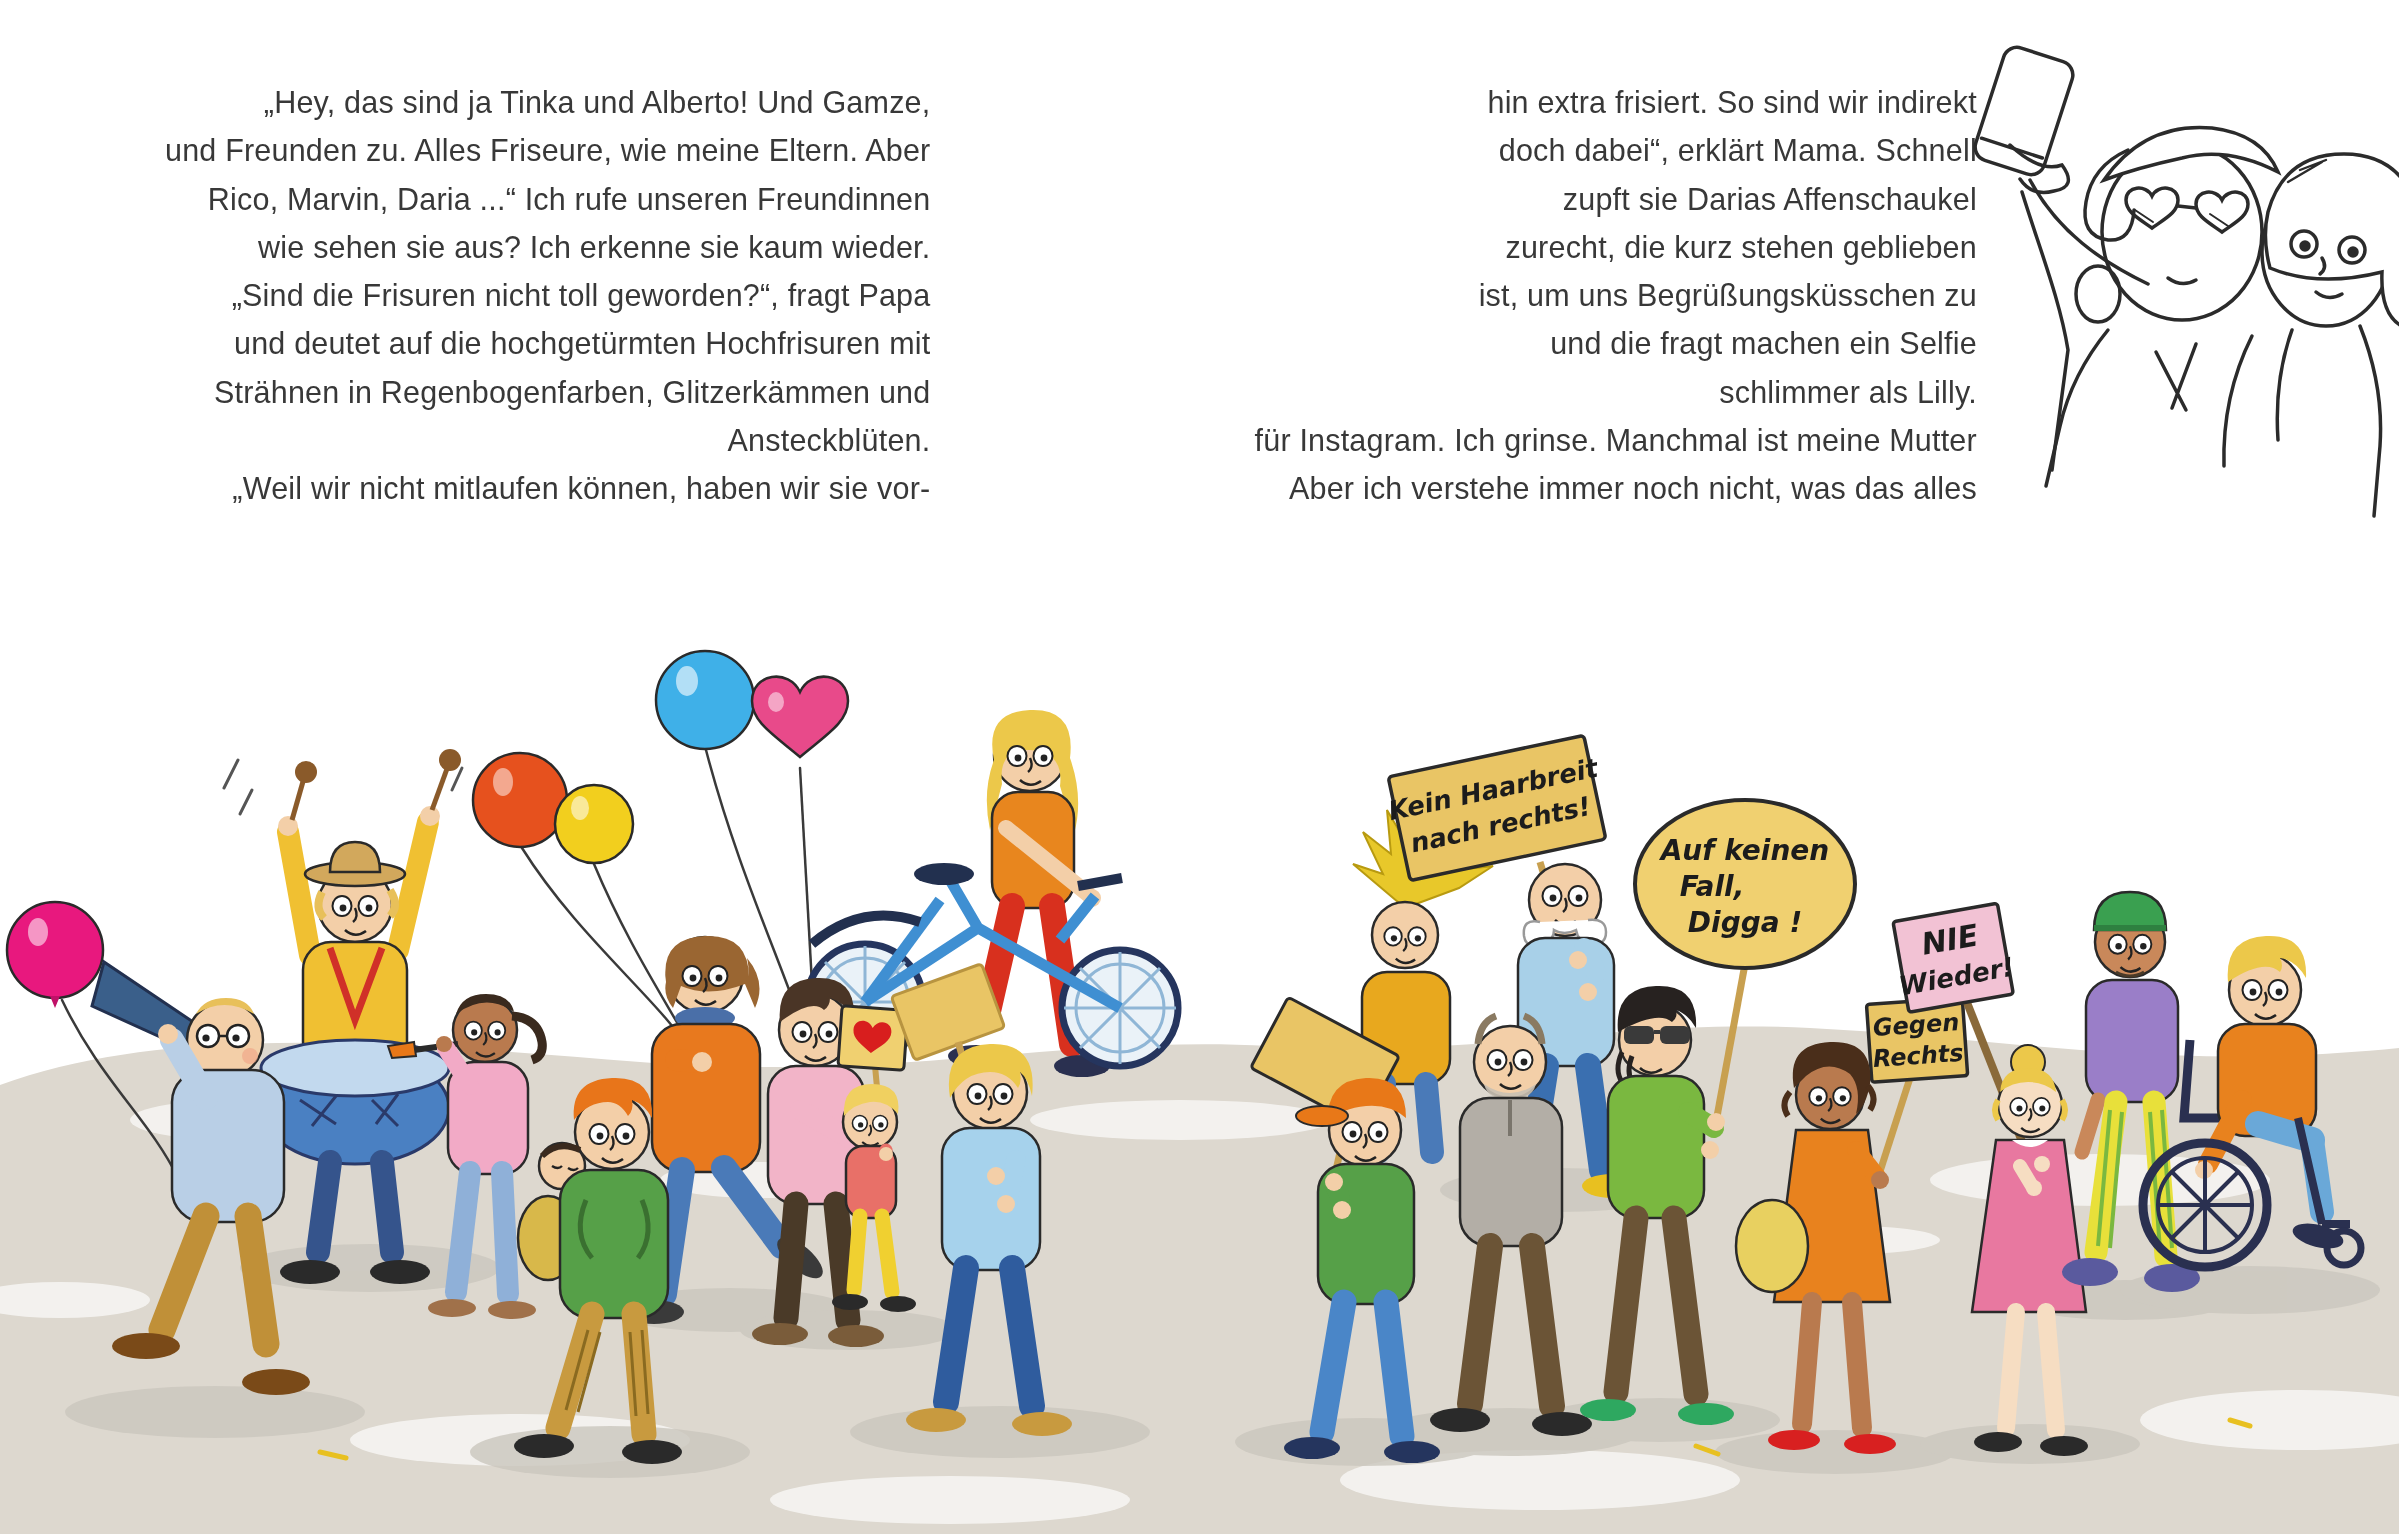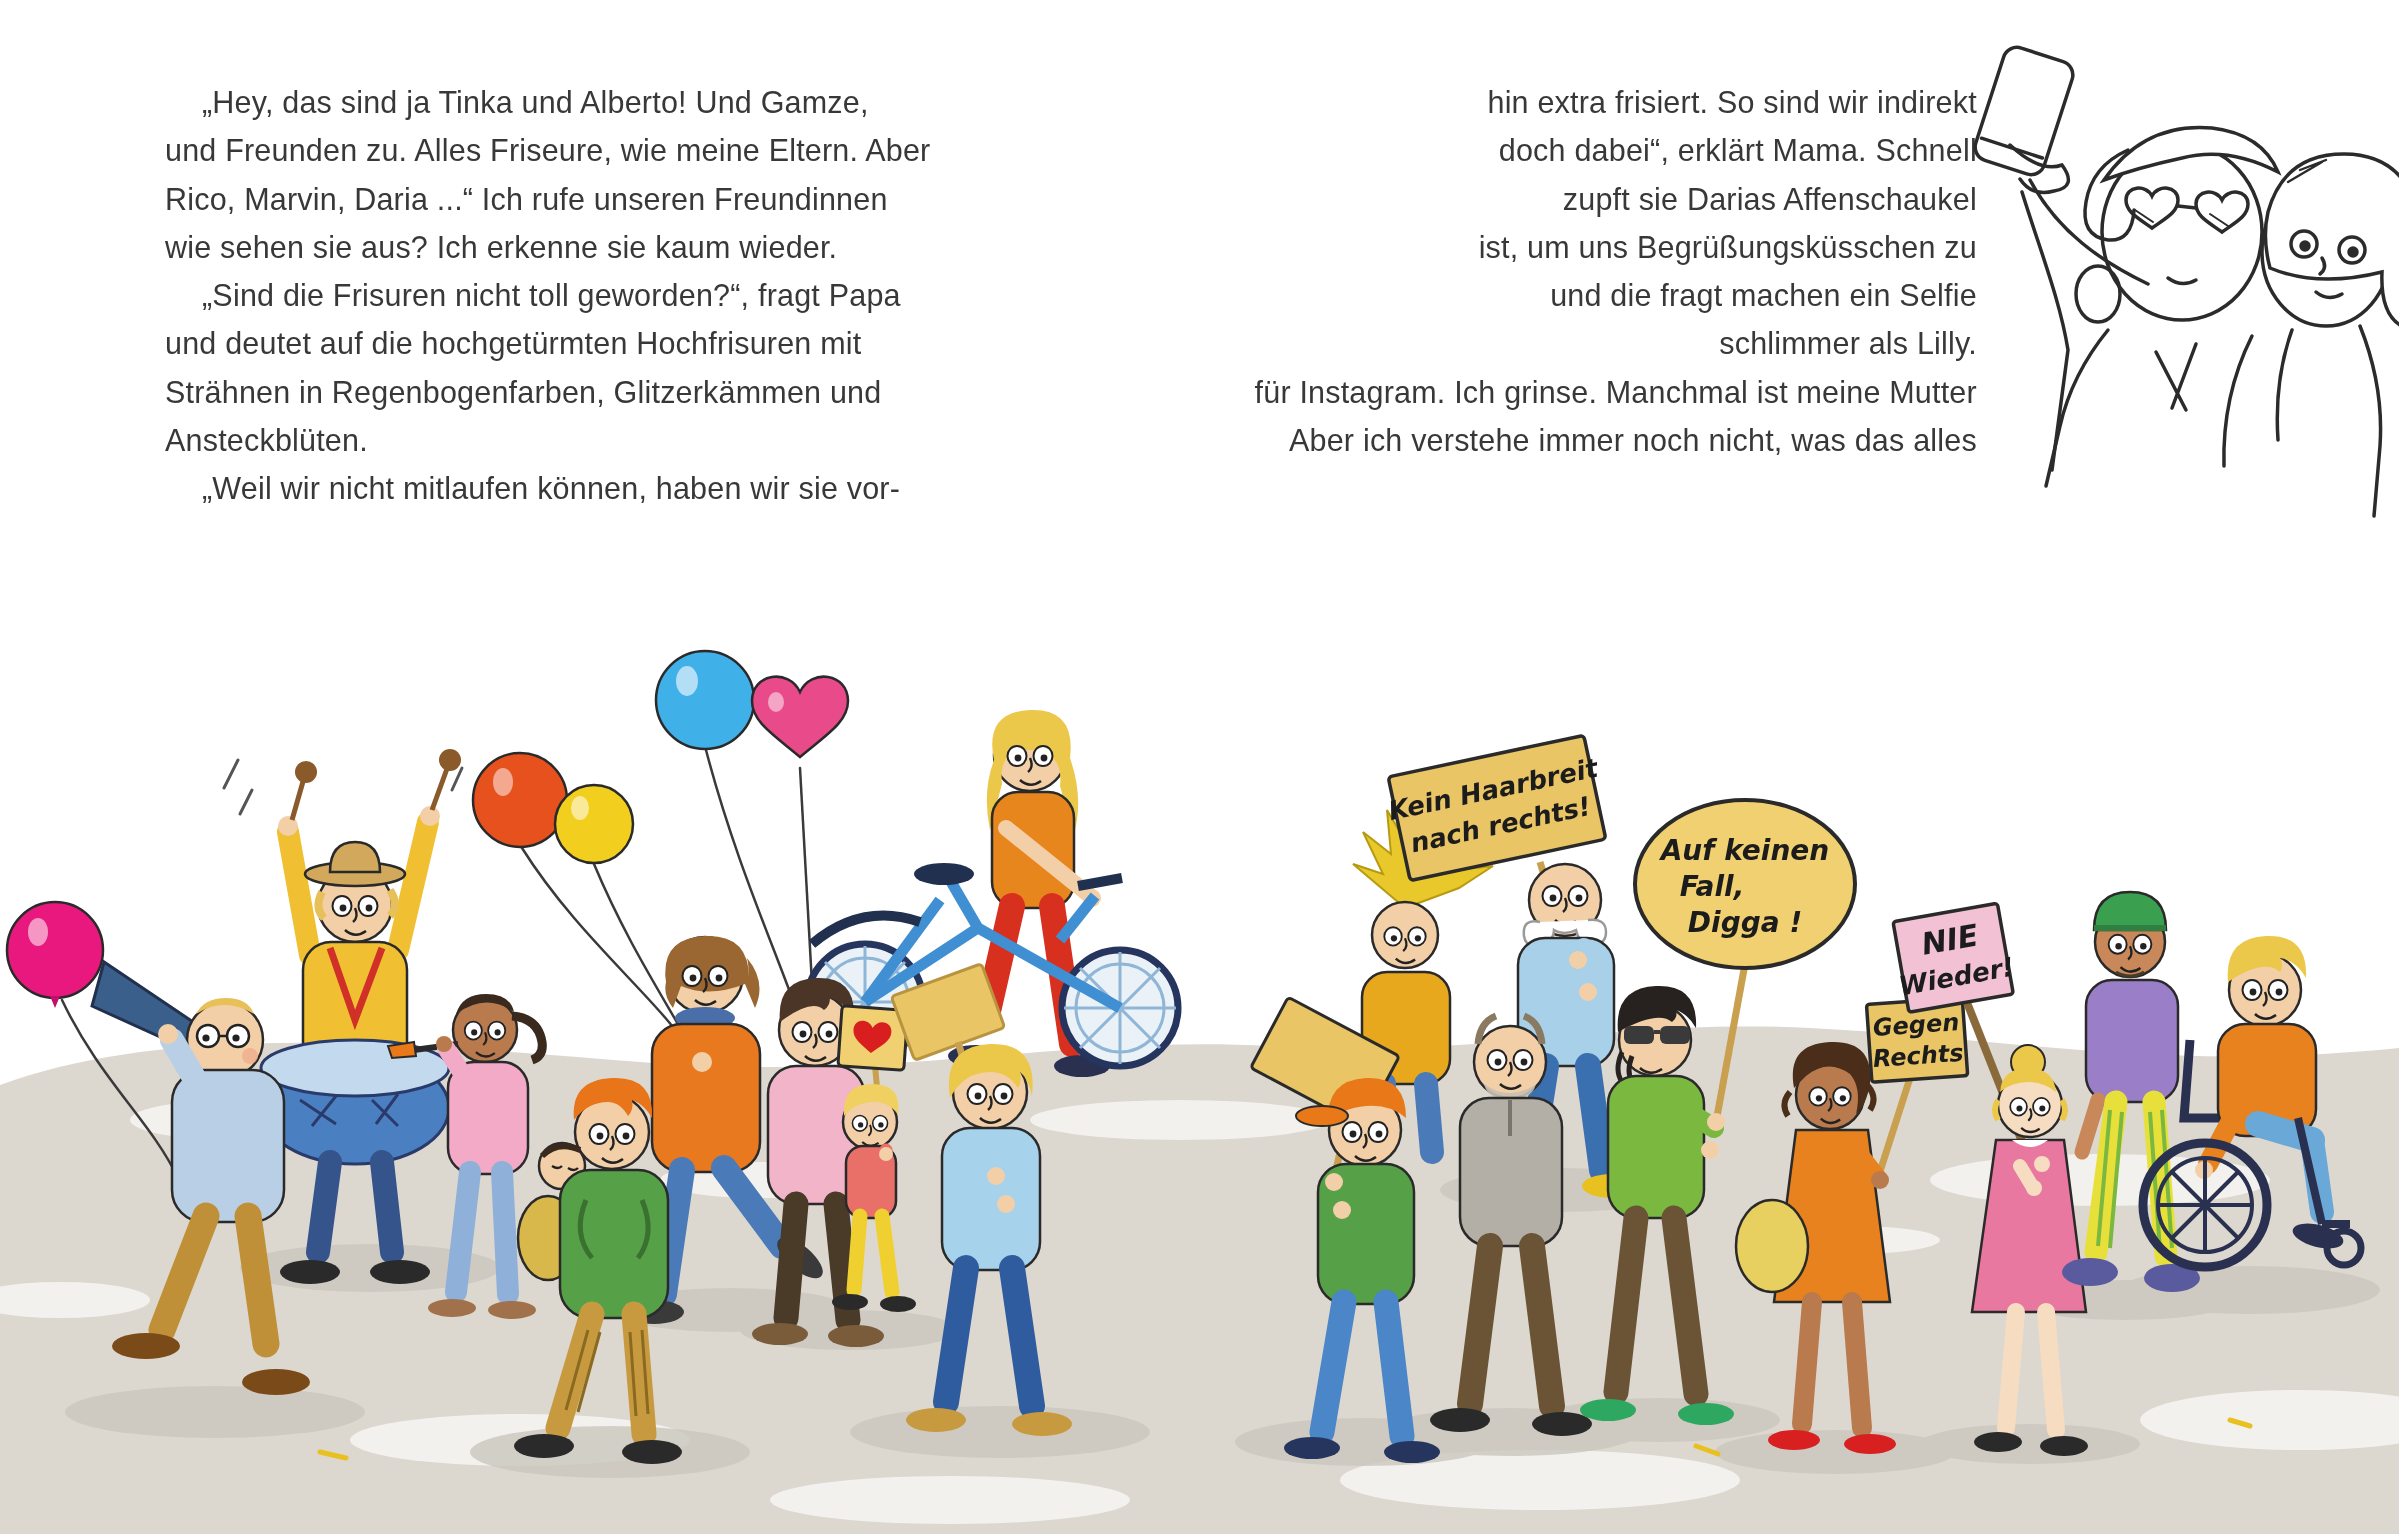--- a/index.html
+++ b/index.html
@@ -9,36 +9,37 @@
   .col .line{white-space:pre;}
   .col .ind{padding-left:37px;}
   .illu{position:absolute;left:0;top:0;width:2399px;height:1534px;}
   svg text.hand{font-family:"DejaVu Sans",sans-serif;font-style:italic;font-weight:bold;fill:#1c1c1c;}
 </style>
 </head>
 <body>
 
 <div class="page">
 
-  <div class="col" style="left:165px;top:78px;">
+  <div class="col" style="left:165px;top:78px;text-align:right;">
     <div class="line ind">„Hey, das sind ja Tinka und Alberto! Und Gamze,</div>
     <div class="line">und Freunden zu. Alles Friseure, wie meine Eltern. Aber</div>
     <div class="line">Rico, Marvin, Daria ...“ Ich rufe unseren Freundinnen</div>
     <div class="line">wie sehen sie aus? Ich erkenne sie kaum wieder.</div>
     <div class="line ind">„Sind die Frisuren nicht toll geworden?“, fragt Papa</div>
     <div class="line">und deutet auf die hochgetürmten Hochfrisuren mit</div>
     <div class="line">Strähnen in Regenbogenfarben, Glitzerkämmen und</div>
     <div class="line">Ansteckblüten.</div>
     <div class="line ind">„Weil wir nicht mitlaufen können, haben wir sie vor-</div>
   </div>
 
   <div class="col" style="left:1252px;top:78px;text-align:right;">
     <div class="line">hin extra frisiert. So sind wir indirekt</div>
     <div class="line">doch dabei“, erklärt Mama. Schnell</div>
     <div class="line">zupft sie Darias Affenschaukel</div>
+    <div class="line">zurecht, die kurz stehen geblieben</div>
     <div class="line">ist, um uns Begrüßungsküsschen zu</div>
     <div class="line">und die fragt machen ein Selfie</div>
     <div class="line">schlimmer als Lilly.</div>
     <div class="line">für Instagram. Ich grinse. Manchmal ist meine Mutter</div>
     <div class="line ind">Aber ich verstehe immer noch nicht, was das alles</div>
   </div>
 
   <svg class="illu" viewBox="0 0 2399 1534">
     <defs>
       <g id="gface">

